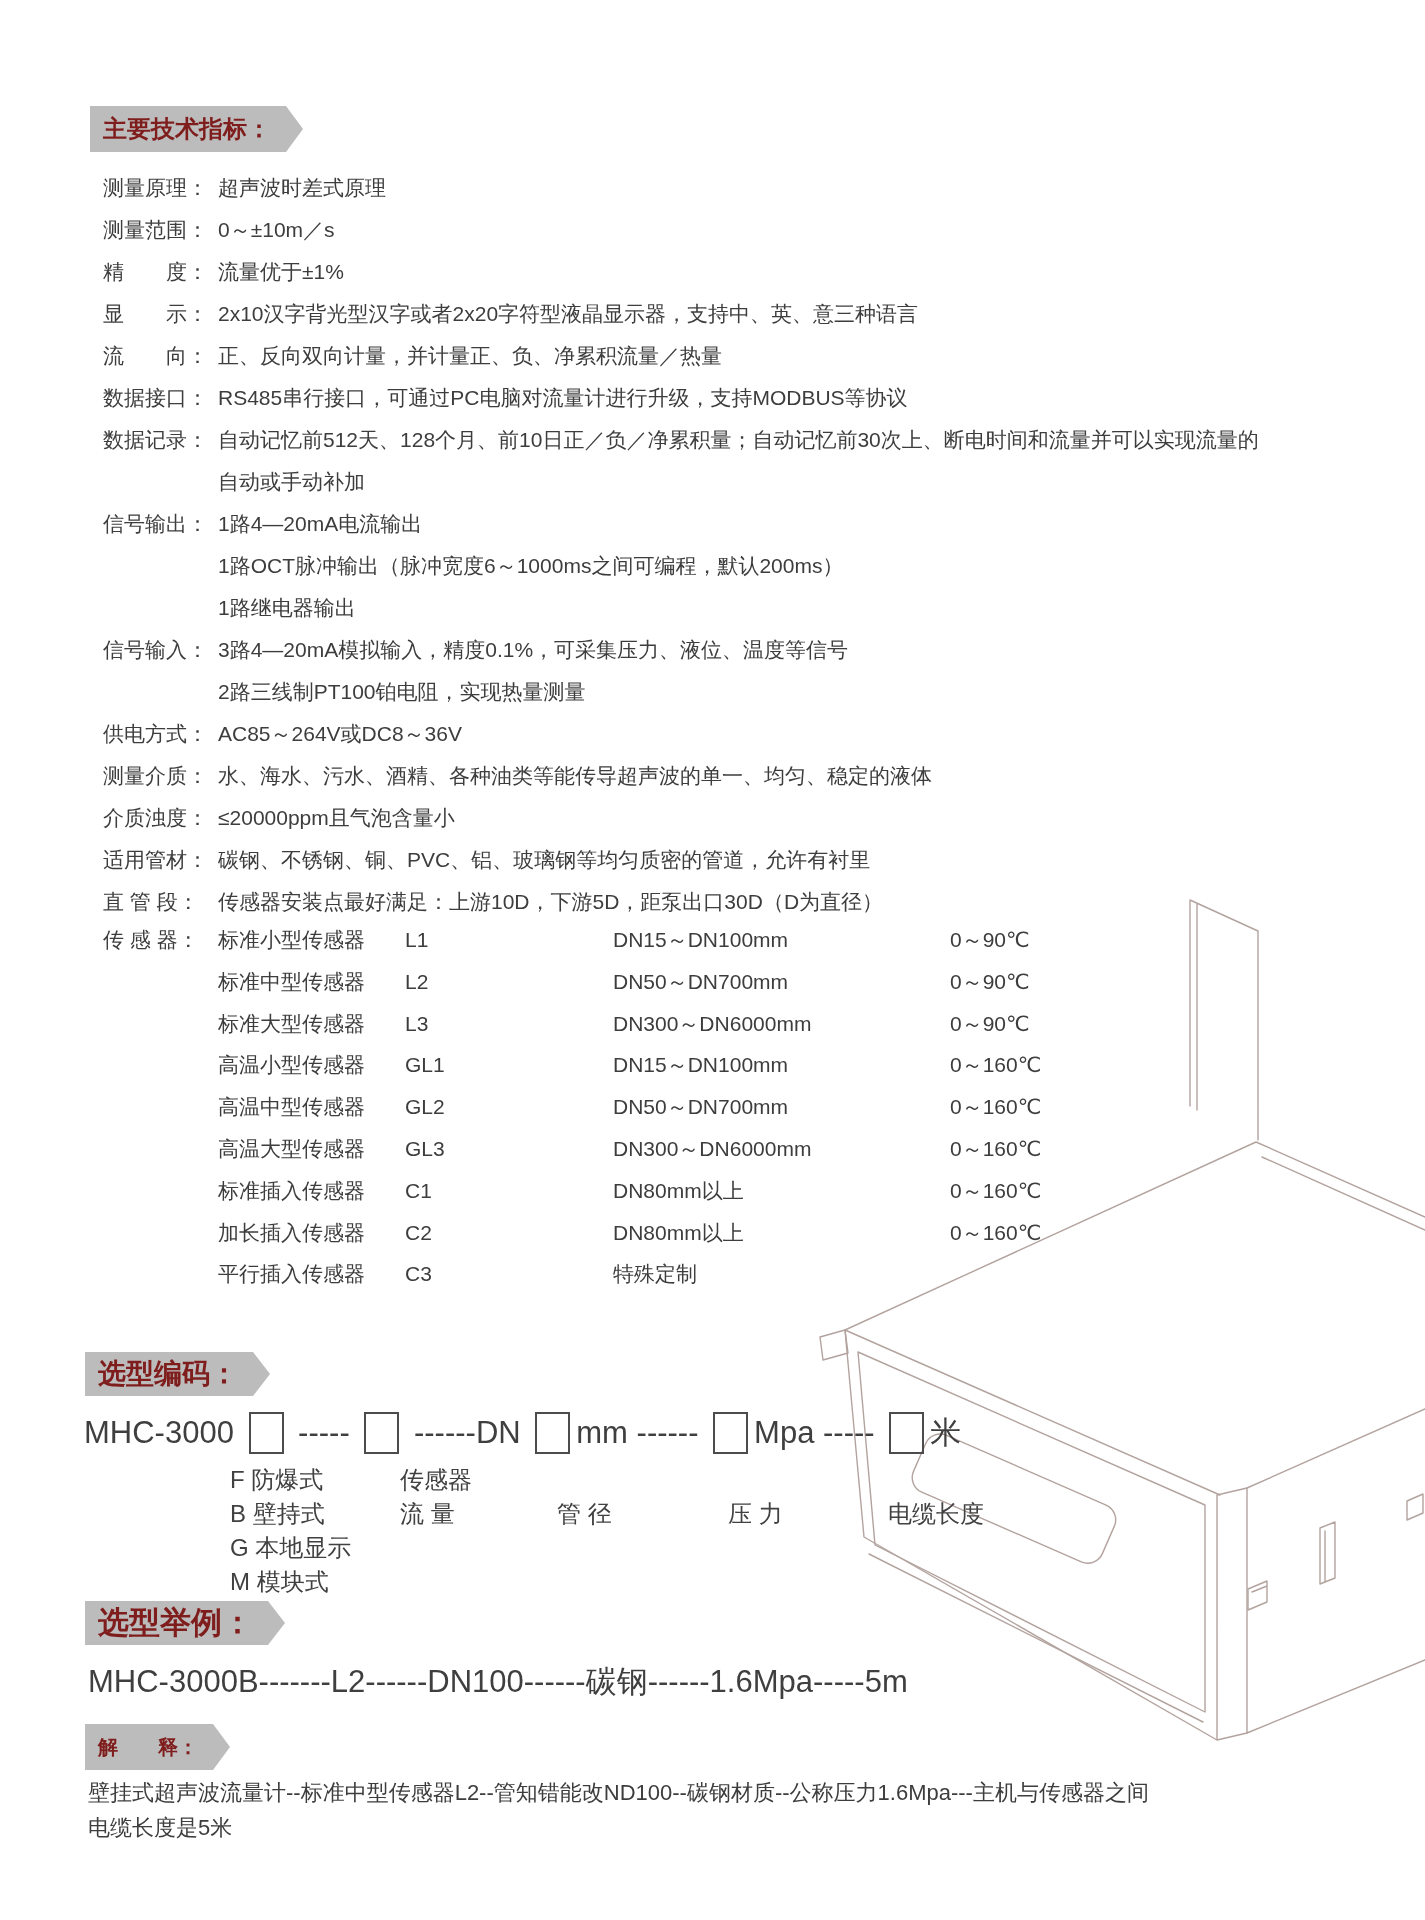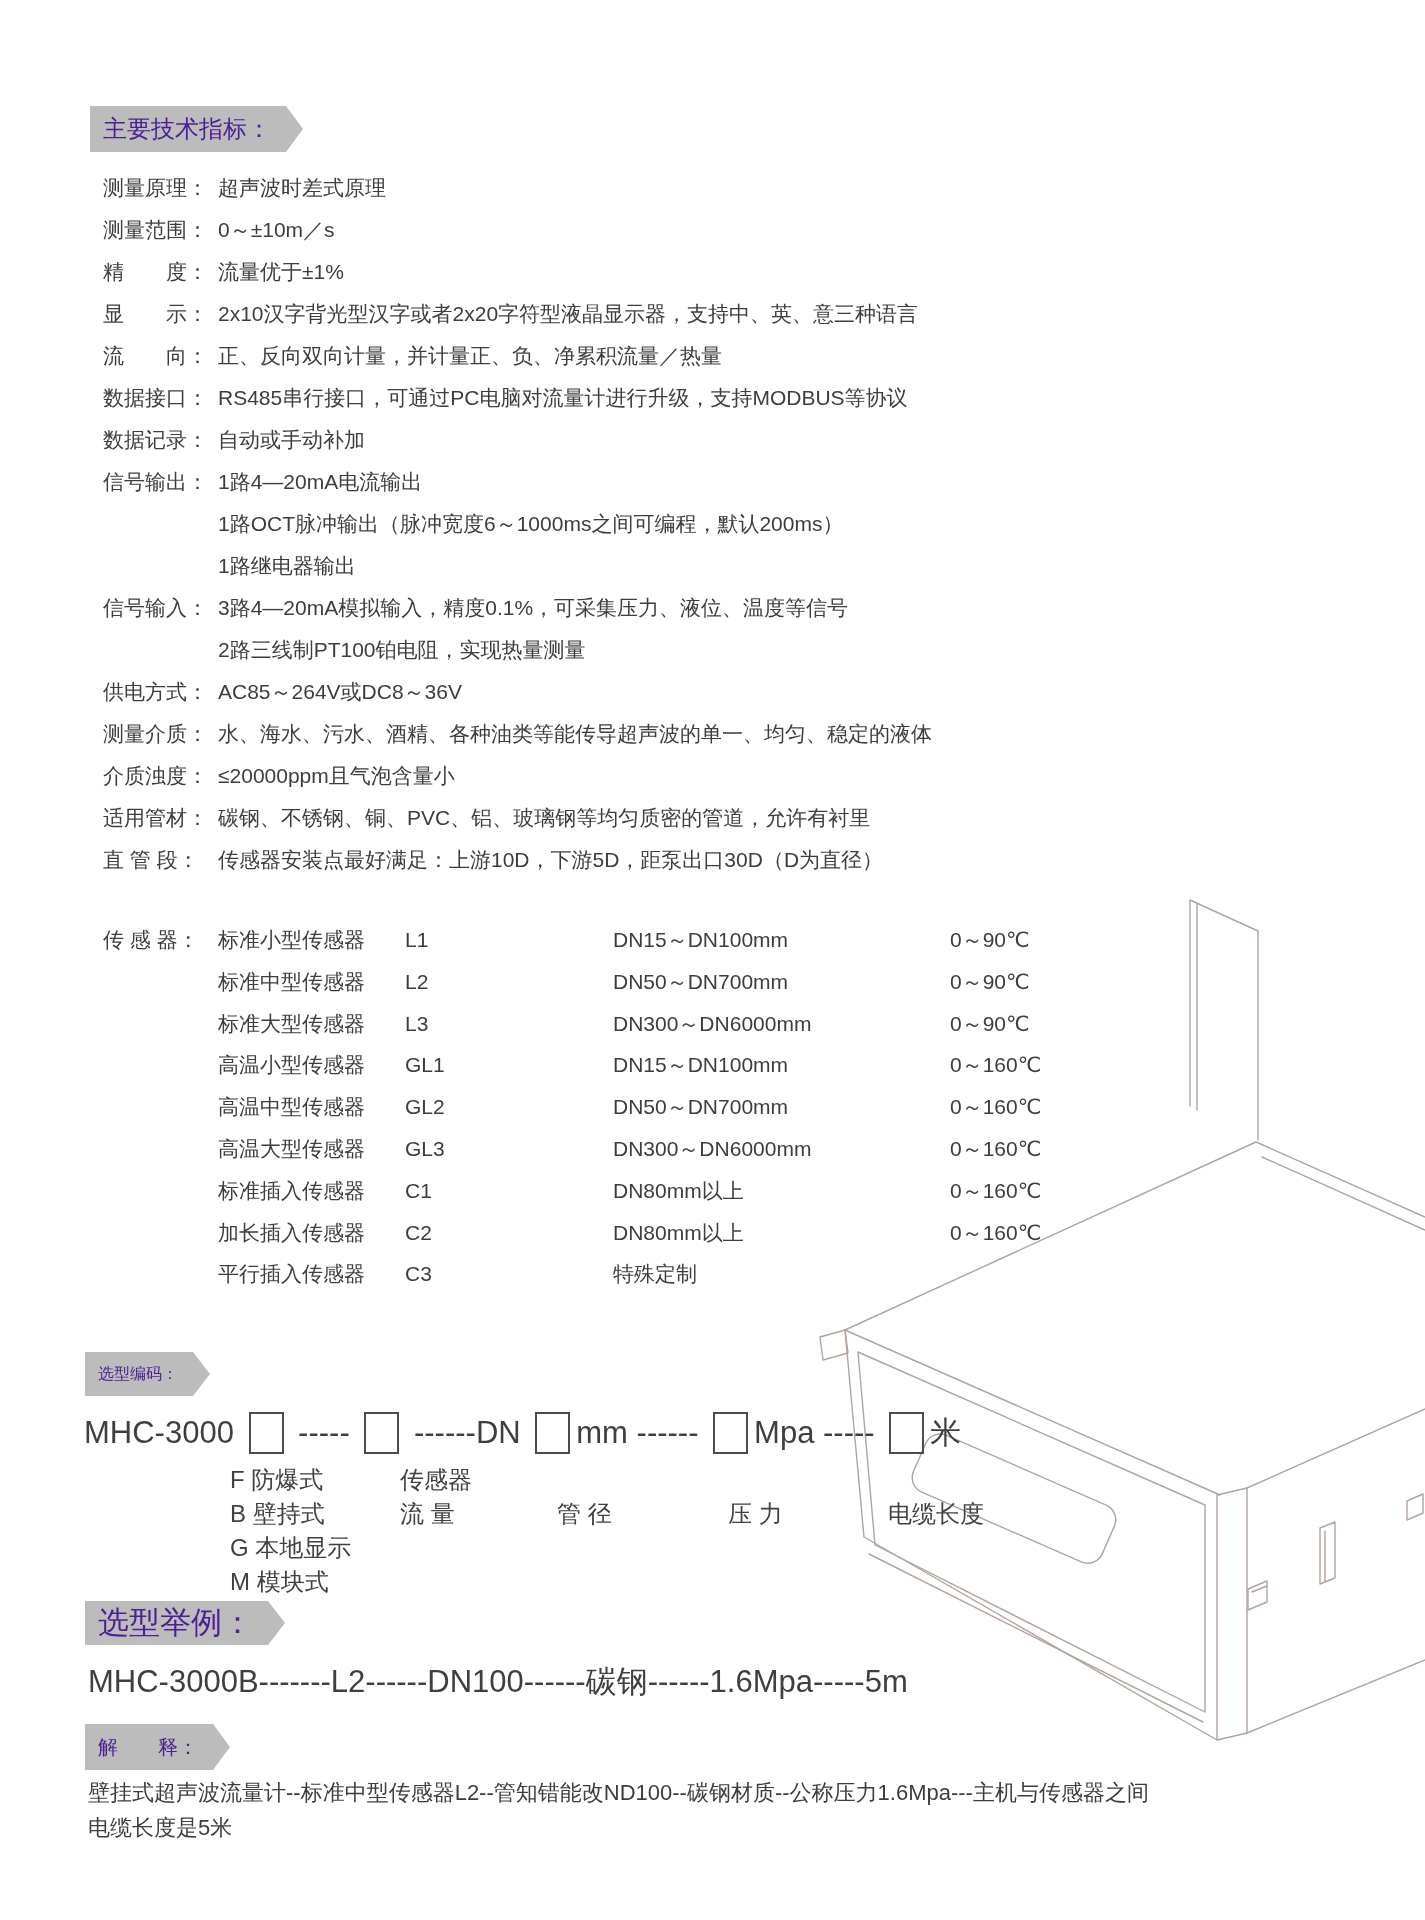--- a/index.html
+++ b/index.html
@@ -1,27 +1,27 @@
 <!DOCTYPE html>
 <html><head>
 <meta charset="utf-8">
 <style>
   html,body{margin:0;padding:0;background:#ffffff;}
   .page{
     position:relative;width:1425px;height:1920px;background:#ffffff;overflow:hidden;
     font-family:"Liberation Sans","DejaVu Sans",sans-serif;color:#3d3d3d;
   }
   .banner{
-    position:absolute;background:#bcbcbc;color:#4c1d95;font-weight:normal;
+    position:absolute;background:#bcbcbc;color:#7f1d1d;font-weight:bold;
     display:flex;align-items:center;padding:0 32px 0 13px;
     clip-path:polygon(0 0, calc(100% - 17px) 0, 100% 50%, calc(100% - 17px) 100%, 0 100%);
     white-space:pre;
   }
   .b1{left:90px;top:106px;height:46px;font-size:24px;}
-  .b2{left:85px;top:1352px;height:44px;font-size:16px;}
+  .b2{left:85px;top:1352px;height:44px;font-size:28px;}
   .b3{left:85px;top:1601px;height:44px;font-size:31px;}
   .b4{left:85px;top:1724px;height:46px;font-size:20px;}
 
   .specs{position:absolute;left:103px;top:167px;width:1310px;font-size:21px;}
   .spec-row{display:flex;}
   .spec-label{flex:0 0 115px;white-space:pre;line-height:42px;}
   .spec-lines{flex:1;}
   .spec-lines .spec-line{line-height:42px;white-space:nowrap;}
 
   .sensors{position:absolute;left:103px;top:919px;width:1322px;height:430px;font-size:21px;}
@@ -106,20 +106,21 @@
       </div>
       <div class="spec-row">
         <span class="spec-label">数据接口：</span>
         <div class="spec-lines">
           <div class="spec-line">RS485串行接口，可通过PC电脑对流量计进行升级，支持MODBUS等协议</div>
         </div>
       </div>
       <div class="spec-row">
         <span class="spec-label">数据记录：</span>
         <div class="spec-lines">
+          <div class="spec-line">自动记忆前512天、128个月、前10日正／负／净累积量；自动记忆前30次上、断电时间和流量并可以实现流量的</div>
           <div class="spec-line">自动或手动补加</div>
         </div>
       </div>
       <div class="spec-row">
         <span class="spec-label">信号输出：</span>
         <div class="spec-lines">
           <div class="spec-line">1路4—20mA电流输出</div>
           <div class="spec-line">1路OCT脉冲输出（脉冲宽度6～1000ms之间可编程，默认200ms）</div>
           <div class="spec-line">1路继电器输出</div>
         </div>

